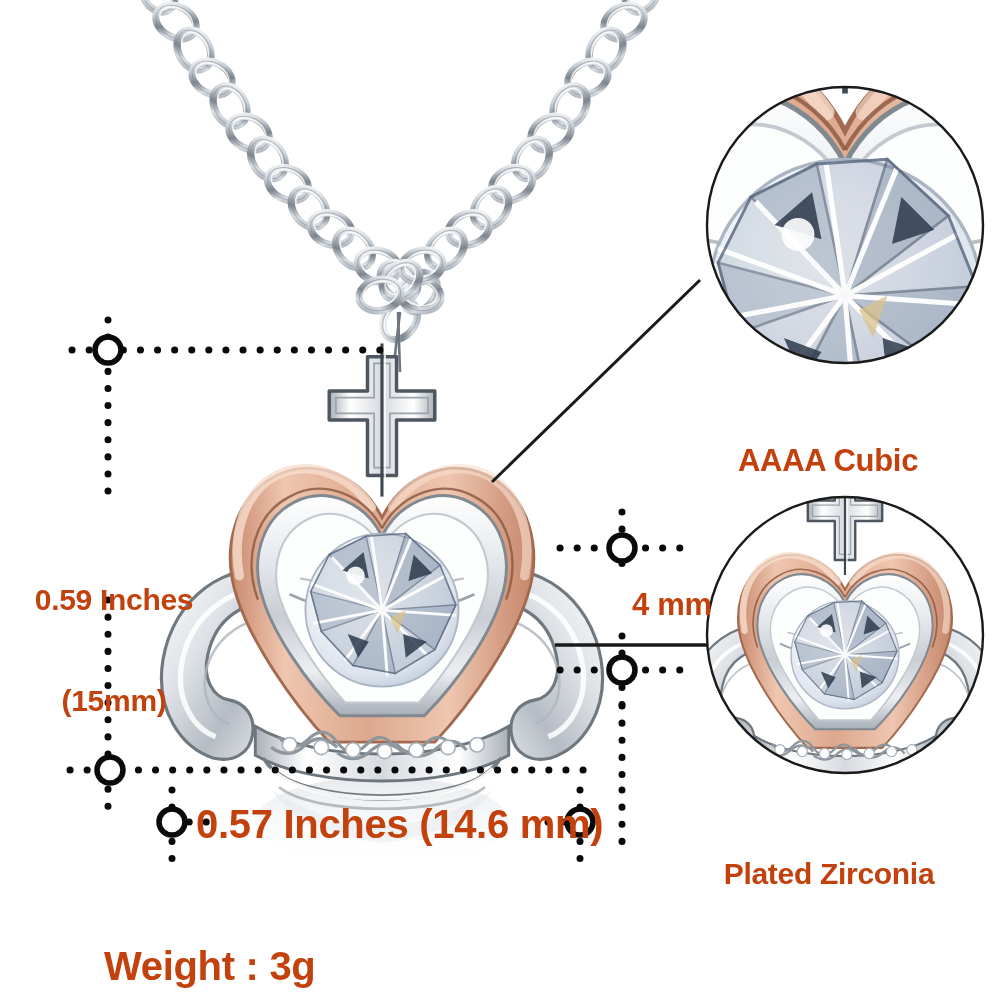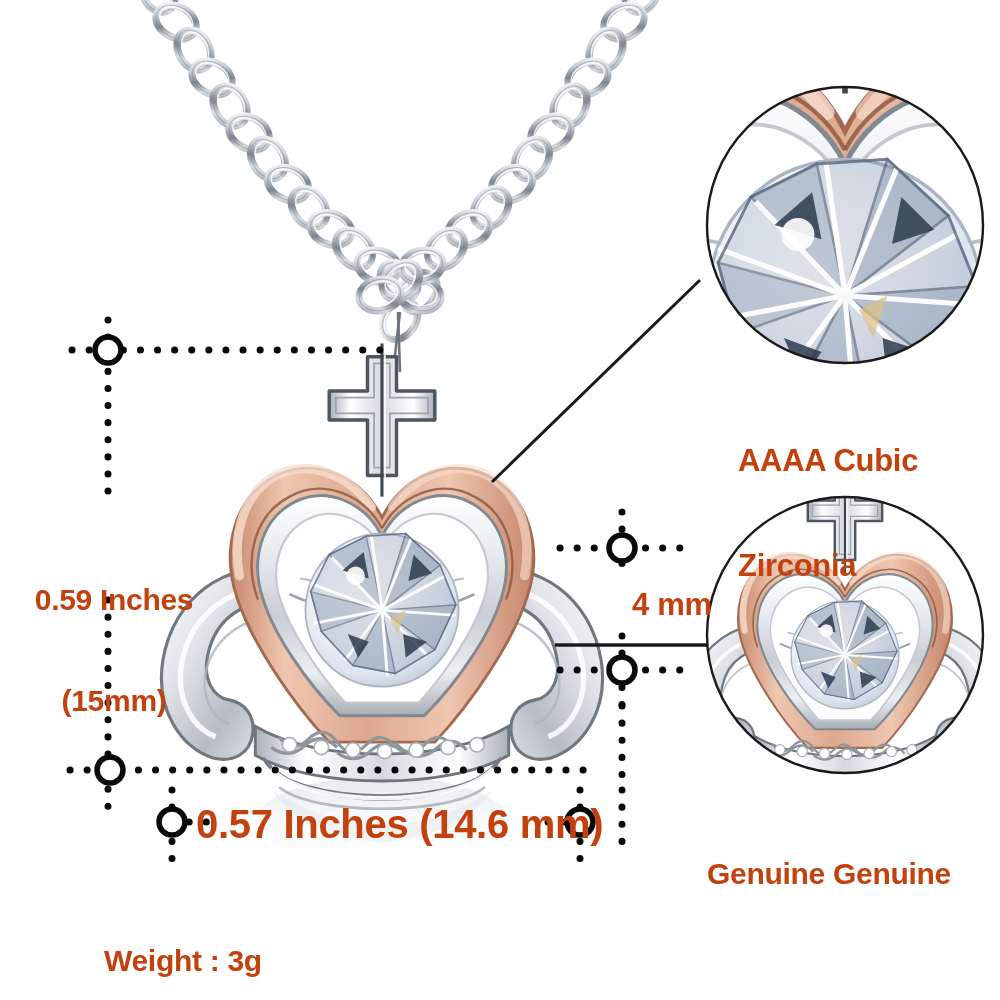--- a/index.html
+++ b/index.html
@@ -60,21 +60,21 @@
   .anno-material {
     left: 660px;
     top: 790px;
     width: 338px;
     text-align: center;
     font-size: 30px;
   }
   .anno-weight {
     left: 104px;
     top: 944px;
-    font-size: 30px;
+    font-size: 40px;
   }
 </style>
 </head>
 <body>
 
 <div id="stage">
 
   <svg id="artboard" viewBox="0 0 1000 1000" xmlns="http://www.w3.org/2000/svg">
     <defs>
 
@@ -421,23 +421,22 @@
     <div>0.59 Inches</div>
     <div>(15mm)</div>
   </div>
 
   <div class="anno anno-dim-bottom">0.57 Inches (14.6 mm)</div>
 
   <div class="anno anno-dim-right">4 mm</div>
 
   <div class="anno anno-cz">
     <div>AAAA Cubic</div>
-    <div>Zirconia</div>
   </div>
 
   <div class="anno anno-material">
-    <div>Genuine Genuine</div>
+    <div>Plated Zirconia</div>
     
   </div>
 
   <div class="anno anno-weight">Weight : 3g</div>
 
 </div>
 
 </body></html>

